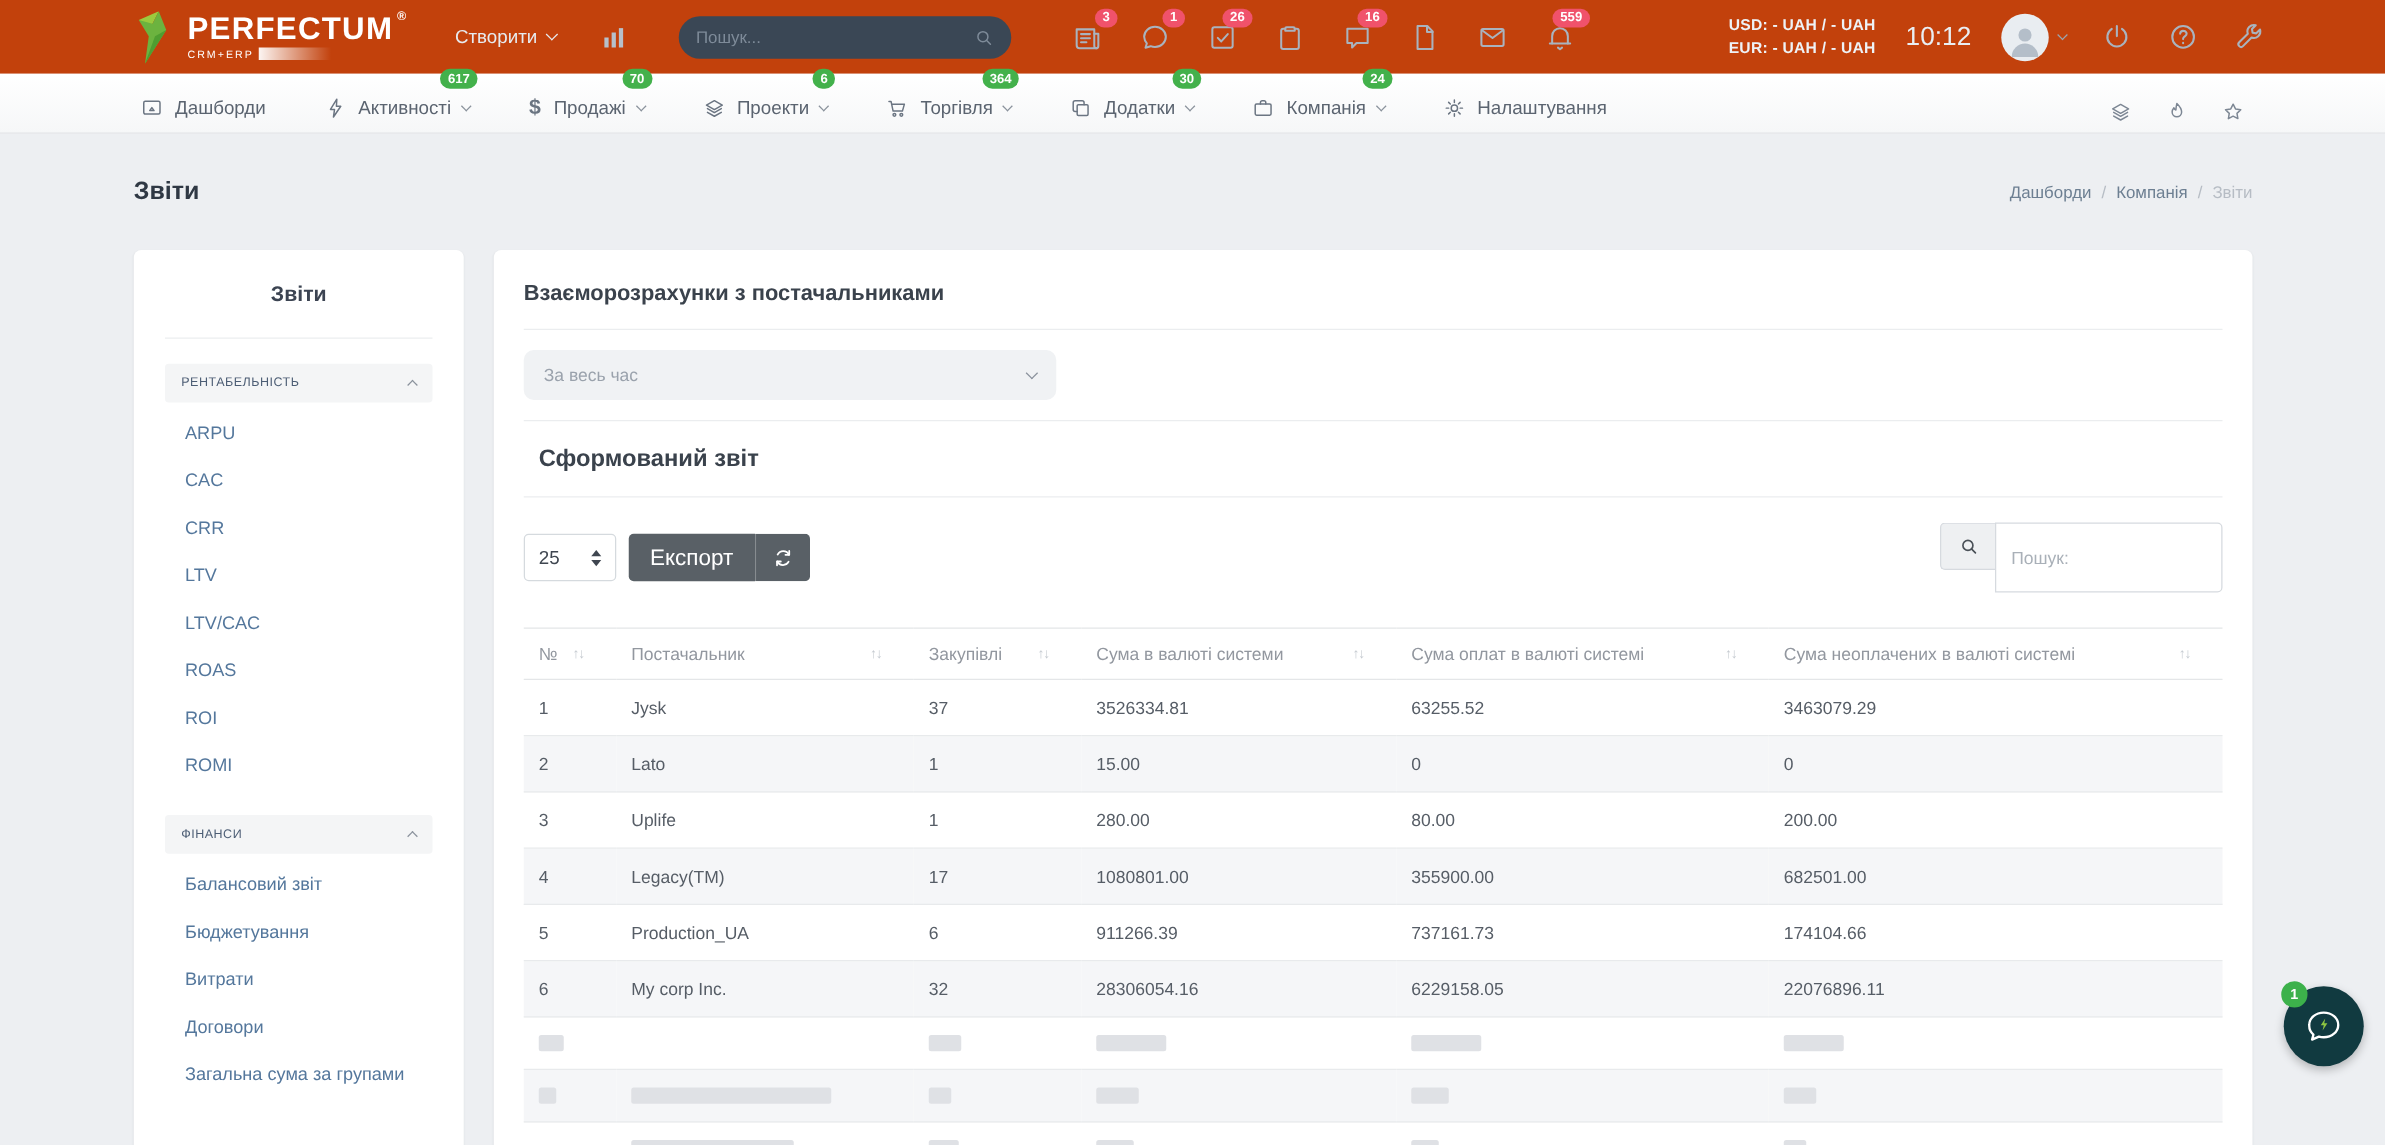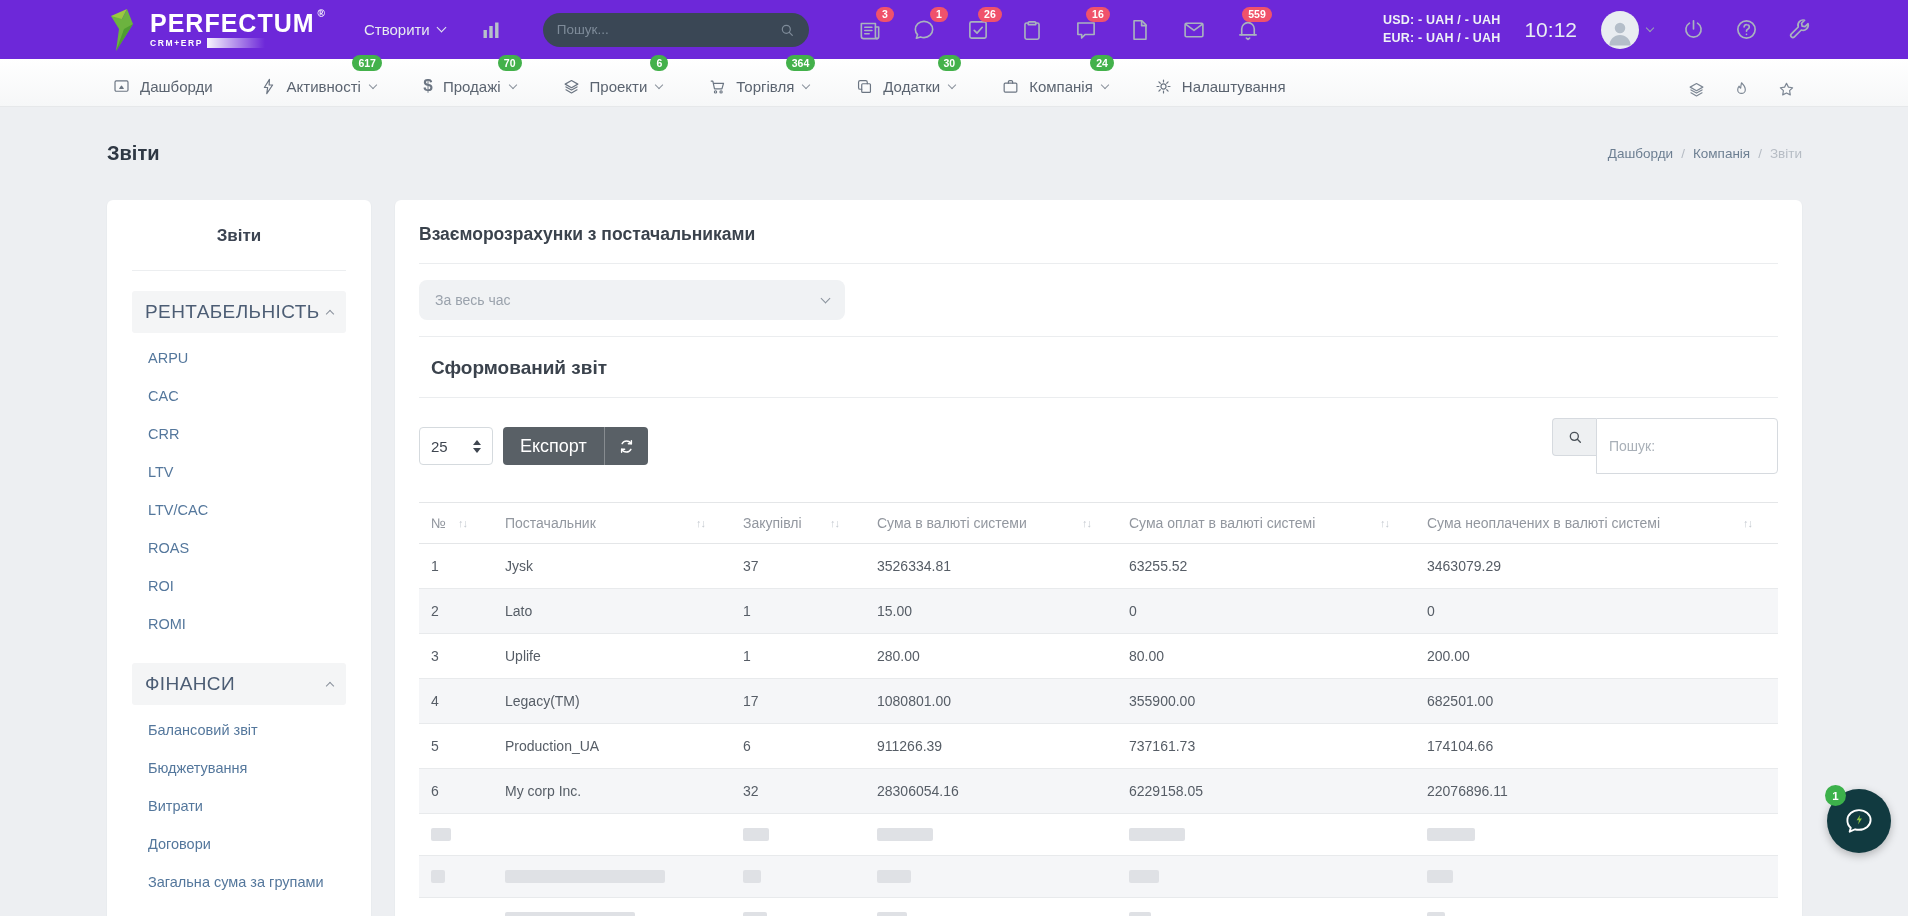--- a/index.html
+++ b/index.html
@@ -1,27 +1,27 @@
 <!DOCTYPE html>
 <html><head>
 <meta charset="utf-8">
 <style>
   * { margin:0; padding:0; box-sizing:border-box; }
   html,body { width:1908px; height:916px; }
   body { position:relative; overflow:hidden; background:#edeff2; font-family:"Liberation Sans",sans-serif; }
 
   
-  .topbar { height:59px; background:#6d28d9; display:flex; align-items:center; padding-right:96px; }
+  .topbar { height:59px; background:#c2410c; display:flex; align-items:center; padding-right:96px; }
   .ic { width:24px; height:24px; display:block; }
   .logo { display:flex; align-items:center; margin-left:110px; gap:10px; cursor:pointer; }
   .logo-mark { width:30px; height:42px; }
   .brand-row { color:#fff; font-size:25px; font-weight:bold; letter-spacing:1px; line-height:1; display:flex; }
   .brand-row sup { font-size:10px; margin-left:3px; margin-top:-2px; }
   .logo-sub { display:flex; align-items:center; margin-top:2px; }
-  .logo-sub span { color:#fff; font-size:8.5px; font-weight:bold; letter-spacing:1.6px; }
+  .logo-sub span { color:#fff; font-size:8.5px; font-weight:normal; letter-spacing:1.6px; }
   .logo-sub .fade { display:inline-block; height:10px; width:58px; margin-left:4px;
       background:linear-gradient(to right, rgba(255,255,255,.95), rgba(255,255,255,0)); }
   .create { margin-left:38px; display:flex; align-items:center; gap:8px; color:#e7ebf0; font-size:15px; cursor:pointer; }
   .chev { width:7px; height:7px; border-right:1.5px solid currentColor; border-bottom:1.5px solid currentColor; transform:rotate(45deg); margin-top:-4px; }
   .chev.up { transform:rotate(225deg); margin-top:3px; }
   .tb-chart { margin-left:34px; color:#b7c0ca; cursor:pointer; }
   .tb-search { margin-left:40px; width:266px; height:34px; background:#3a4755; border-radius:17px; display:flex; align-items:center; padding:0 14px; }
   .tb-search input { flex:1; background:transparent; border:none; outline:none; color:#cfd6dd; font-size:13.5px; }
   .tb-search input::placeholder { color:#7e8b99; }
   .tb-search .ic { width:16px; height:16px; color:#7e8b99; }
@@ -57,21 +57,21 @@
   .breadcrumb .crumb.active { color:#b6bcc4; cursor:default; }
   .breadcrumb .sep { color:#b6bcc4; margin:0 8px; }
 
   
   .content { display:flex; align-items:flex-start; padding:0 106px 0 107px; gap:24px; }
   .card { background:#fff; border-radius:6px; box-shadow:0 1px 2px rgba(40,50,60,.07); }
 
   .sidebar { width:264px; min-height:760px; padding:26px 0 30px; }
   .sb-title { text-align:center; font-size:17px; font-weight:bold; color:#3c4452; padding-bottom:24px; }
   .sb-div { border-top:1px solid #eceef0; margin:0 25px; }
-  .sb-head { margin:20px 25px 0; background:#f4f5f6; border-radius:3px; padding:10px 13px; display:flex; align-items:center; justify-content:space-between; color:#4c5d74; font-size:19px; letter-spacing:.4px; cursor:pointer; }
+  .sb-head { margin:20px 25px 0; background:#f4f5f6; border-radius:3px; padding:10px 13px; display:flex; align-items:center; justify-content:space-between; color:#4c5d74; font-size:10px; letter-spacing:.4px; cursor:pointer; }
   .sb-head .chev { width:6px; height:6px; color:#8a929c; }
   .sb-items { padding-top:6px; }
   .sb-item { padding:11px 10px 11px 41px; font-size:14.5px; color:#54779c; cursor:pointer; }
 
   .main { flex:1; min-height:760px; padding:24px 24px 10px; }
   .report-title { font-size:17.5px; font-weight:bold; color:#3a424c; margin-bottom:18px; }
   .hdiv { border-top:1px solid #ebedef; }
   .filter-select { margin:16px 0; width:426px; height:40px; background:#f0f2f4; border-radius:8px; display:flex; align-items:center; padding:0 16px; color:#9aa2ac; font-size:14px; cursor:pointer; }
   .filter-select .chev { margin-left:auto; color:#8a929c; }
   .section-title { font-size:19px; font-weight:bold; color:#3a424c; margin:20px 12px 18px; }

